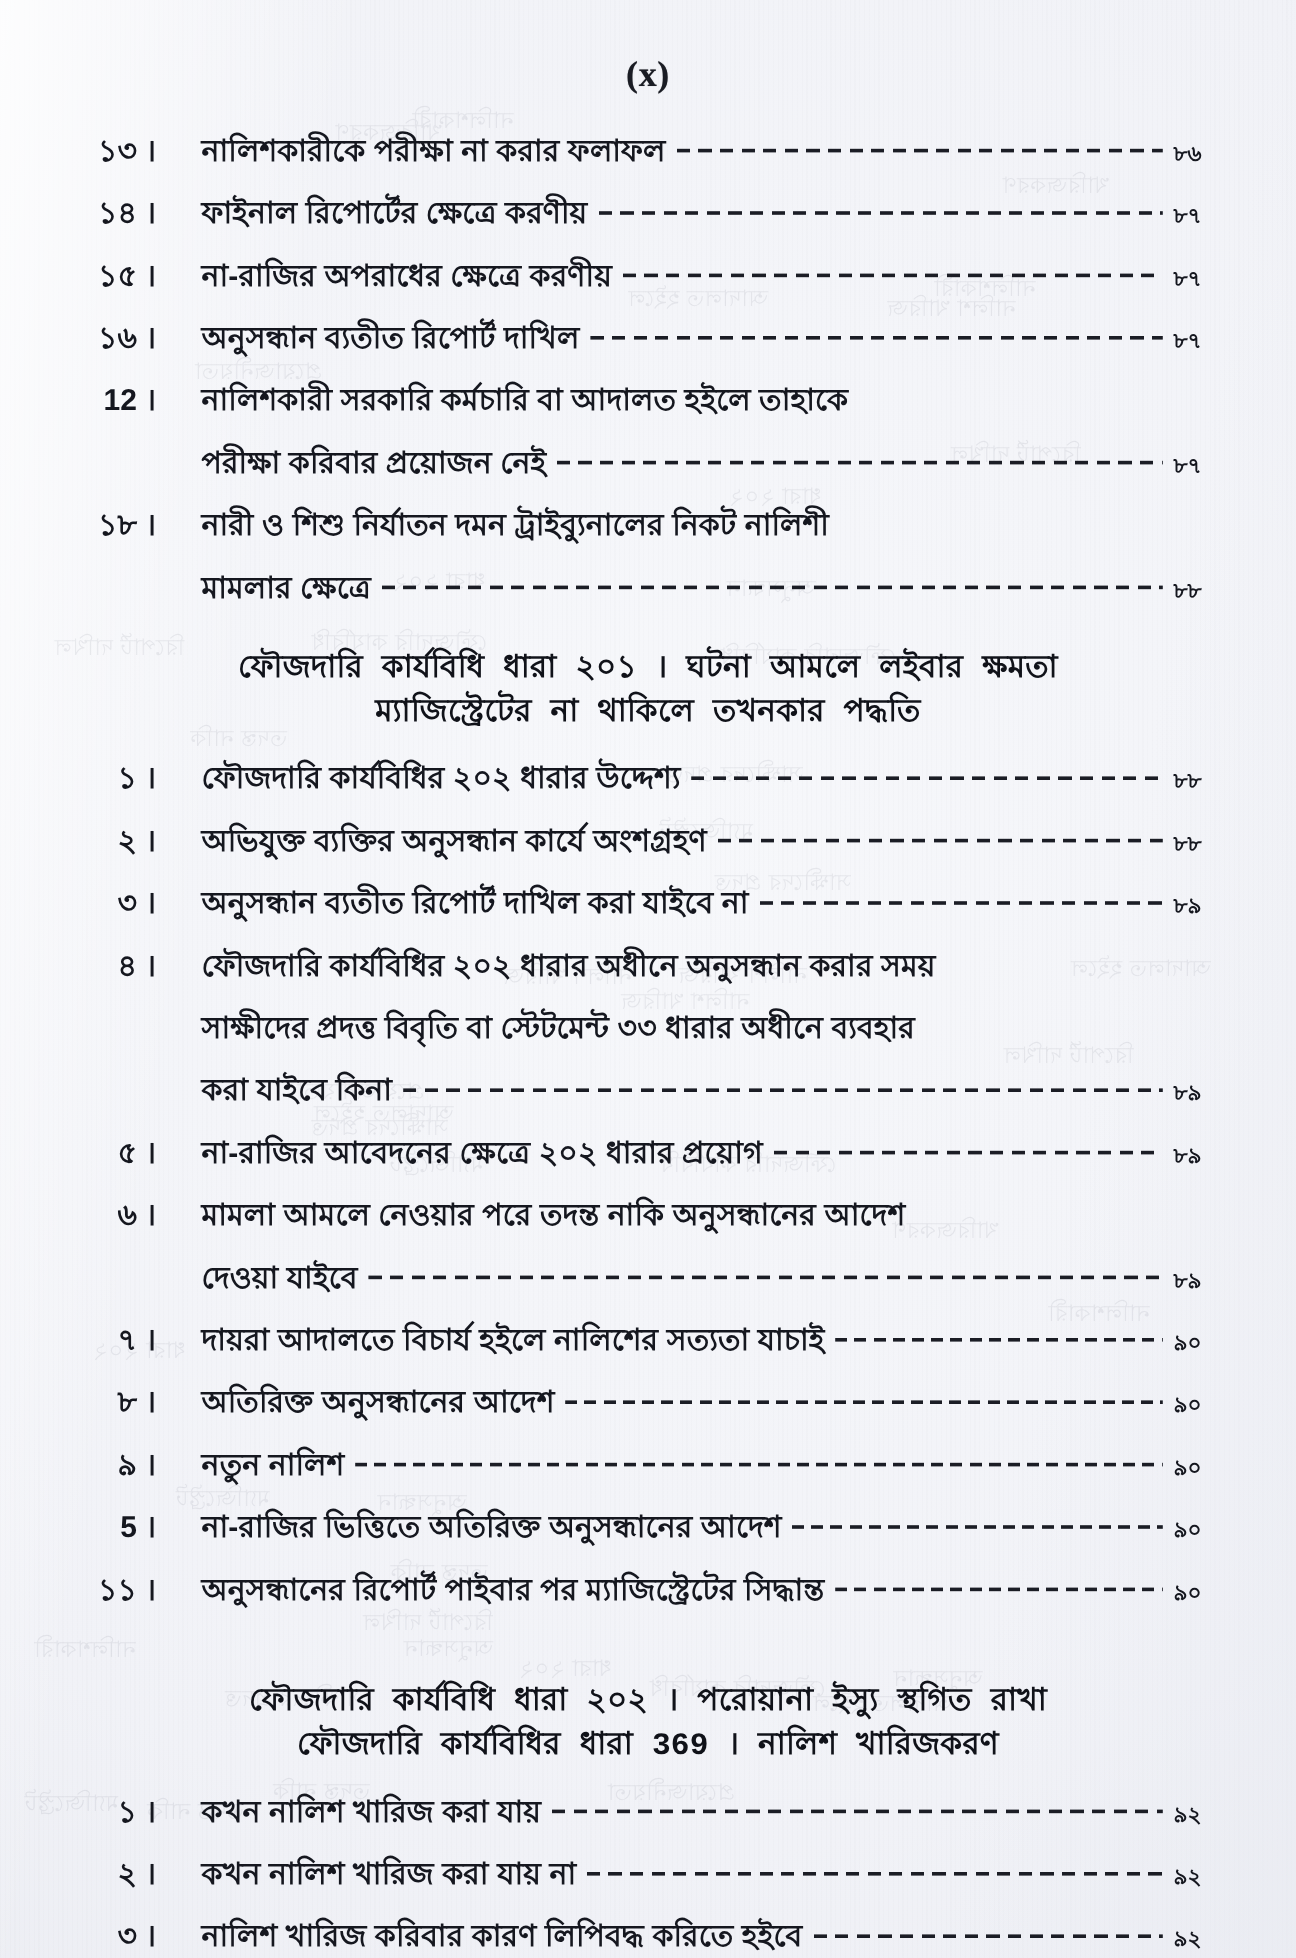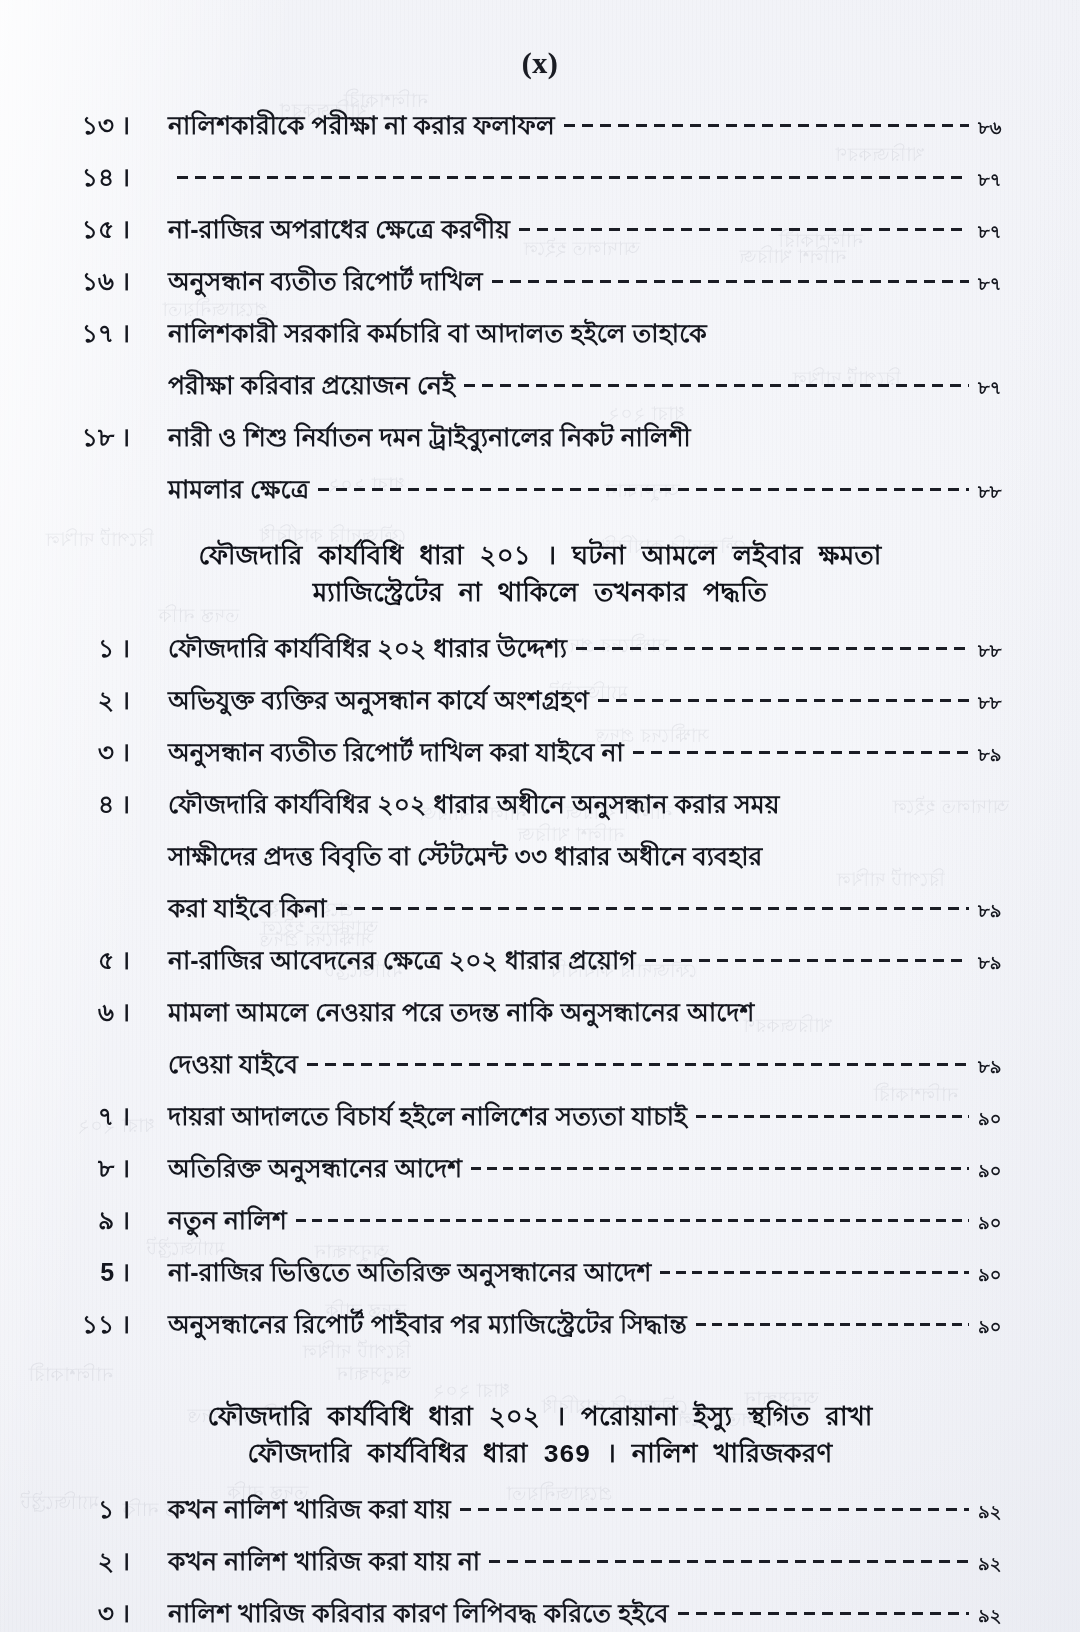--- a/index.html
+++ b/index.html
@@ -241,20 +241,21 @@
         <div class="num">১৩ ।</div>
         <div class="body">
           <span class="title">নালিশকারীকে পরীক্ষা না করার ফলাফল</span>
           <span class="leader"></span>
           <span class="pg">৮৬</span>
         </div>
       </div>
       <div class="row entry">
         <div class="num">১৪ ।</div>
         <div class="body">
+          <span class="title">ফাইনাল রিপোর্টের ক্ষেত্রে করণীয়</span>
           <span class="leader"></span>
           <span class="pg">৮৭</span>
         </div>
       </div>
       <div class="row entry">
         <div class="num">১৫ ।</div>
         <div class="body">
           <span class="title">না-রাজির অপরাধের ক্ষেত্রে করণীয়</span>
           <span class="leader"></span>
           <span class="pg">৮৭</span>
@@ -262,21 +263,21 @@
       </div>
       <div class="row entry">
         <div class="num">১৬ ।</div>
         <div class="body">
           <span class="title">অনুসন্ধান ব্যতীত রিপোর্ট দাখিল</span>
           <span class="leader"></span>
           <span class="pg">৮৭</span>
         </div>
       </div>
       <div class="row entry">
-        <div class="num">১৭ ।</div>
+        <div class="num">12 ।</div>
         <div class="body">
           <span class="title">নালিশকারী সরকারি কর্মচারি বা আদালত হইলে তাহাকে</span>
         </div>
       </div>
       <div class="row cont">
         <div class="num">১৭ ।</div>
         <div class="body">
           <span class="title">পরীক্ষা করিবার প্রয়োজন নেই</span>
           <span class="leader"></span>
           <span class="pg">৮৭</span>

